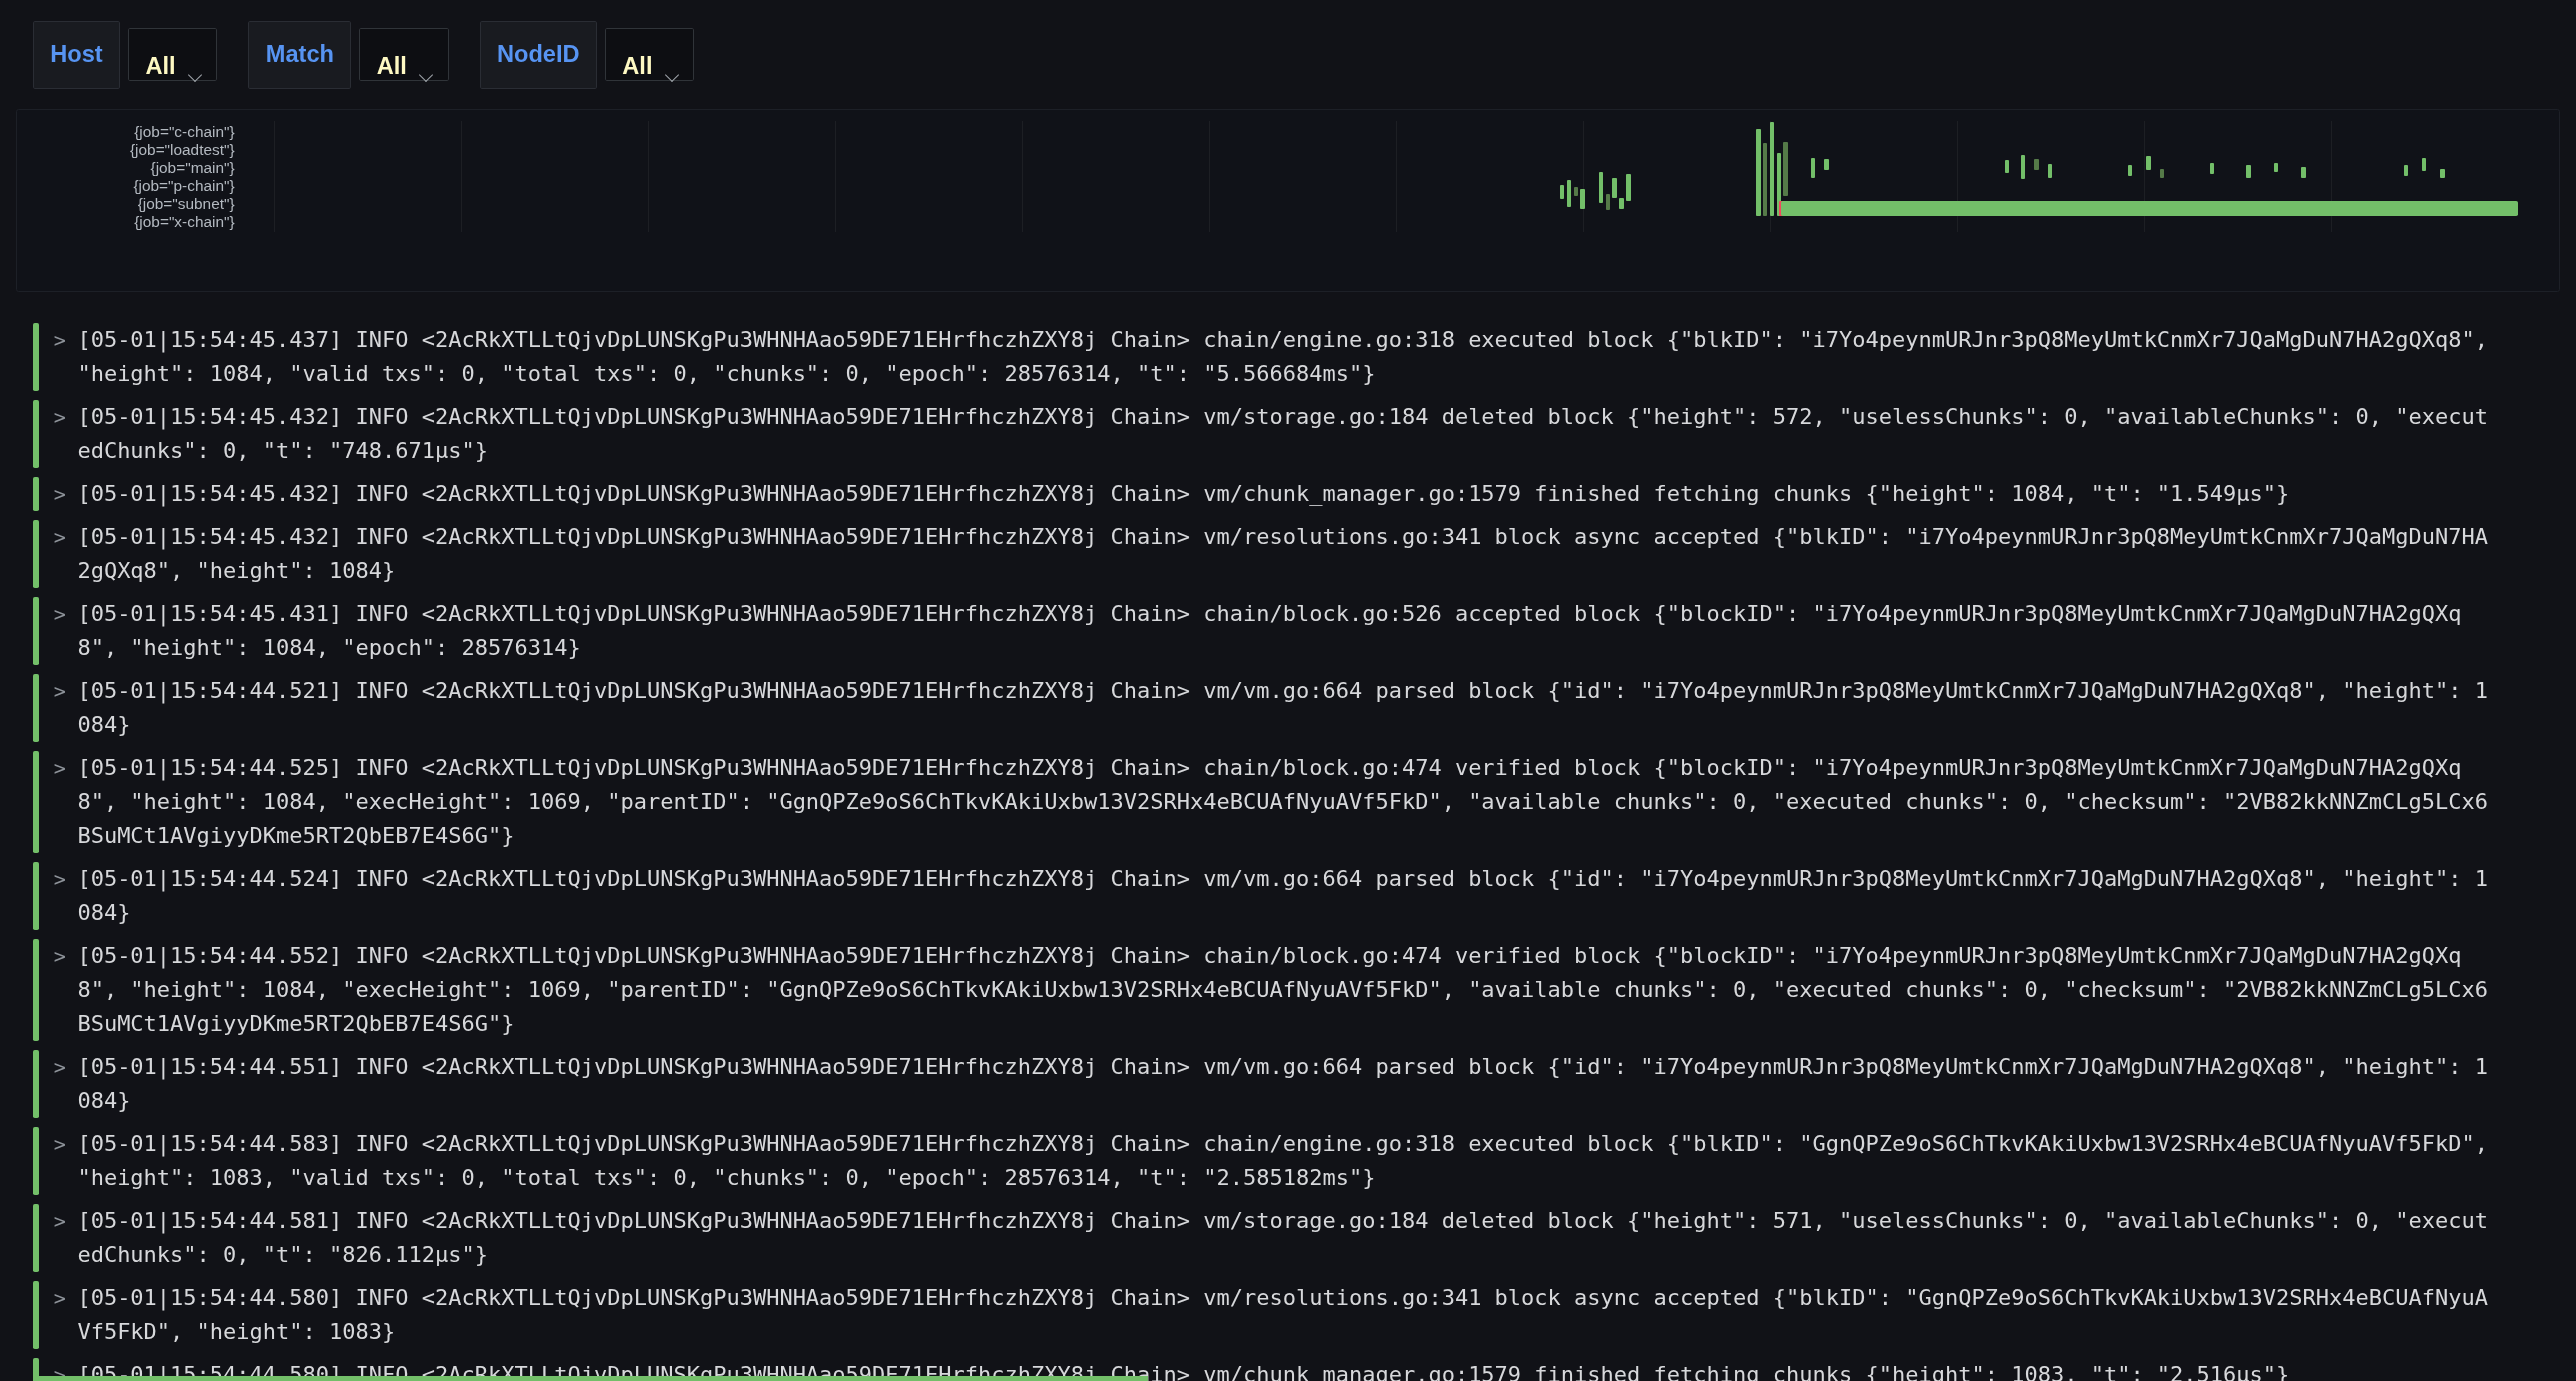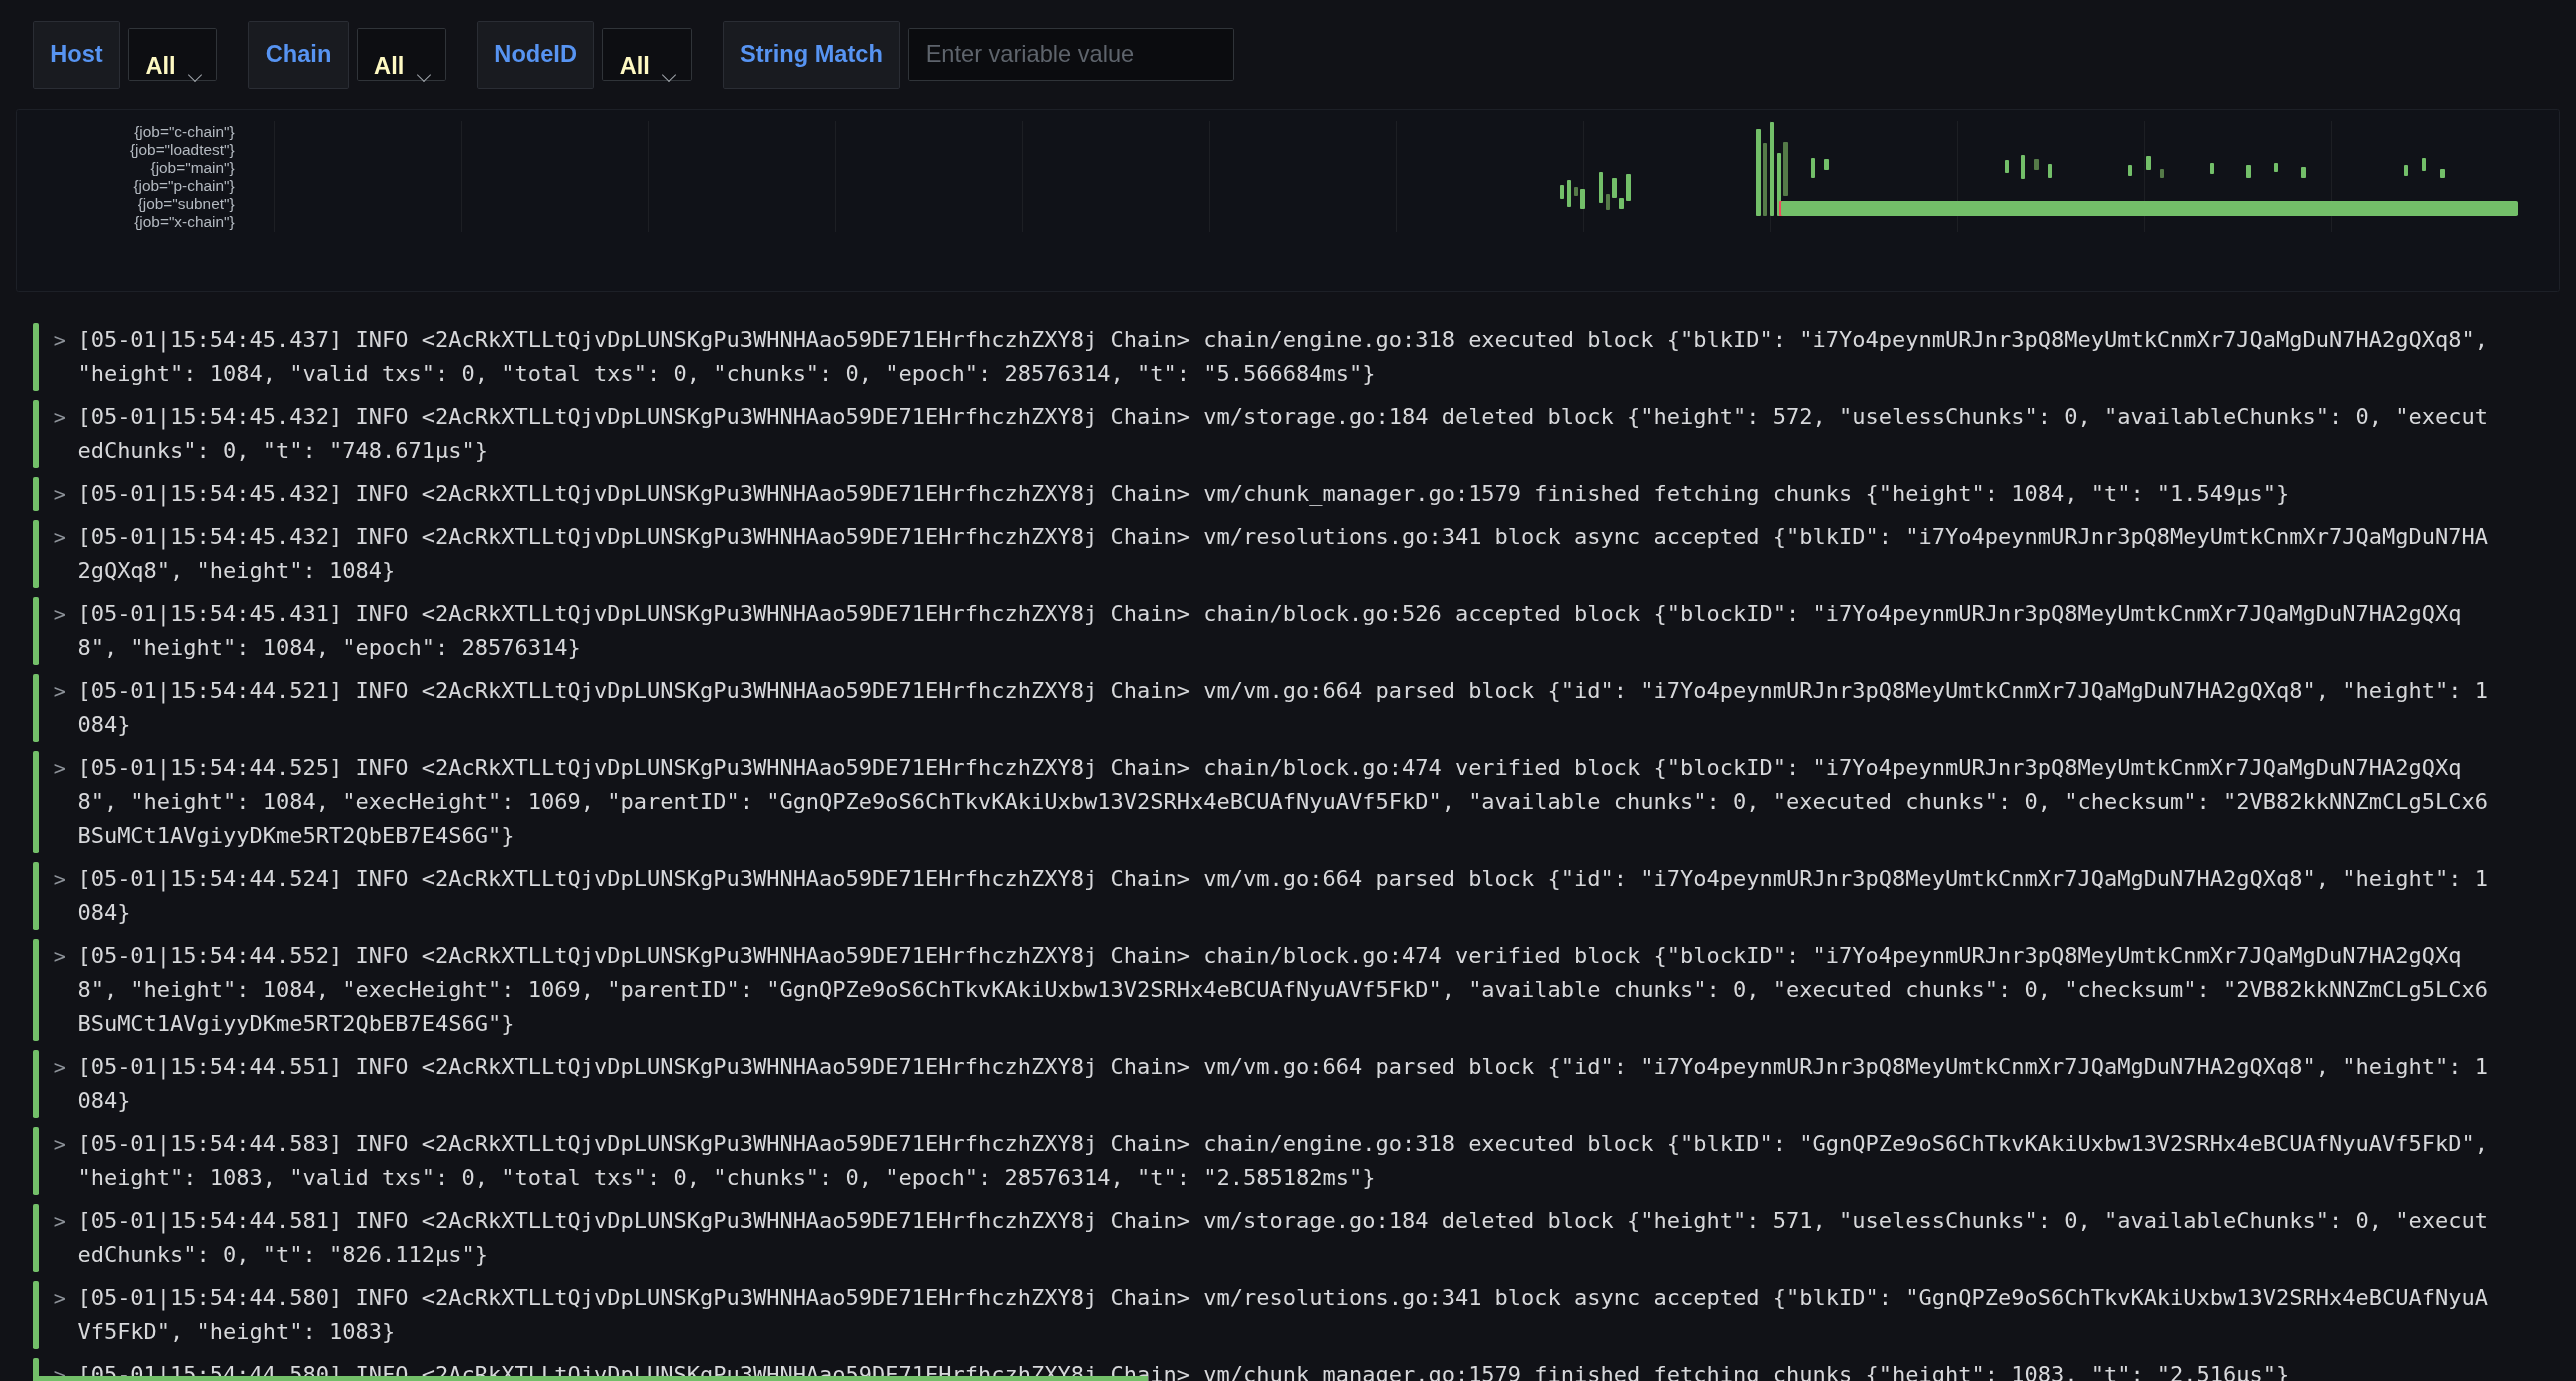--- a/index.html
+++ b/index.html
@@ -74,36 +74,32 @@
 
 <div class="topbar">
   <div class="filter-group">
     <div class="var-label">Host</div>
     <div class="var-select">
       <span>All</span>
       <span class="chev"></span>
     </div>
   </div>
   <div class="filter-group">
-    <div class="var-label">Chain</div>
+    <div class="var-label">Match</div>
     <div class="var-select">
       <span>All</span>
       <span class="chev"></span>
     </div>
   </div>
   <div class="filter-group">
     <div class="var-label">NodeID</div>
     <div class="var-select">
       <span>All</span>
       <span class="chev"></span>
     </div>
-  </div>
-  <div class="filter-group">
-    <div class="var-label">String Match</div>
-    <input class="var-input" placeholder="Enter variable value" style="">
   </div>
 </div>
 
 <div class="timeline-panel">
   <div class="legend">
       <div class="legend-item">{job="c-chain"}</div>
       <div class="legend-item">{job="loadtest"}</div>
       <div class="legend-item">{job="main"}</div>
       <div class="legend-item">{job="p-chain"}</div>
       <div class="legend-item">{job="subnet"}</div>

